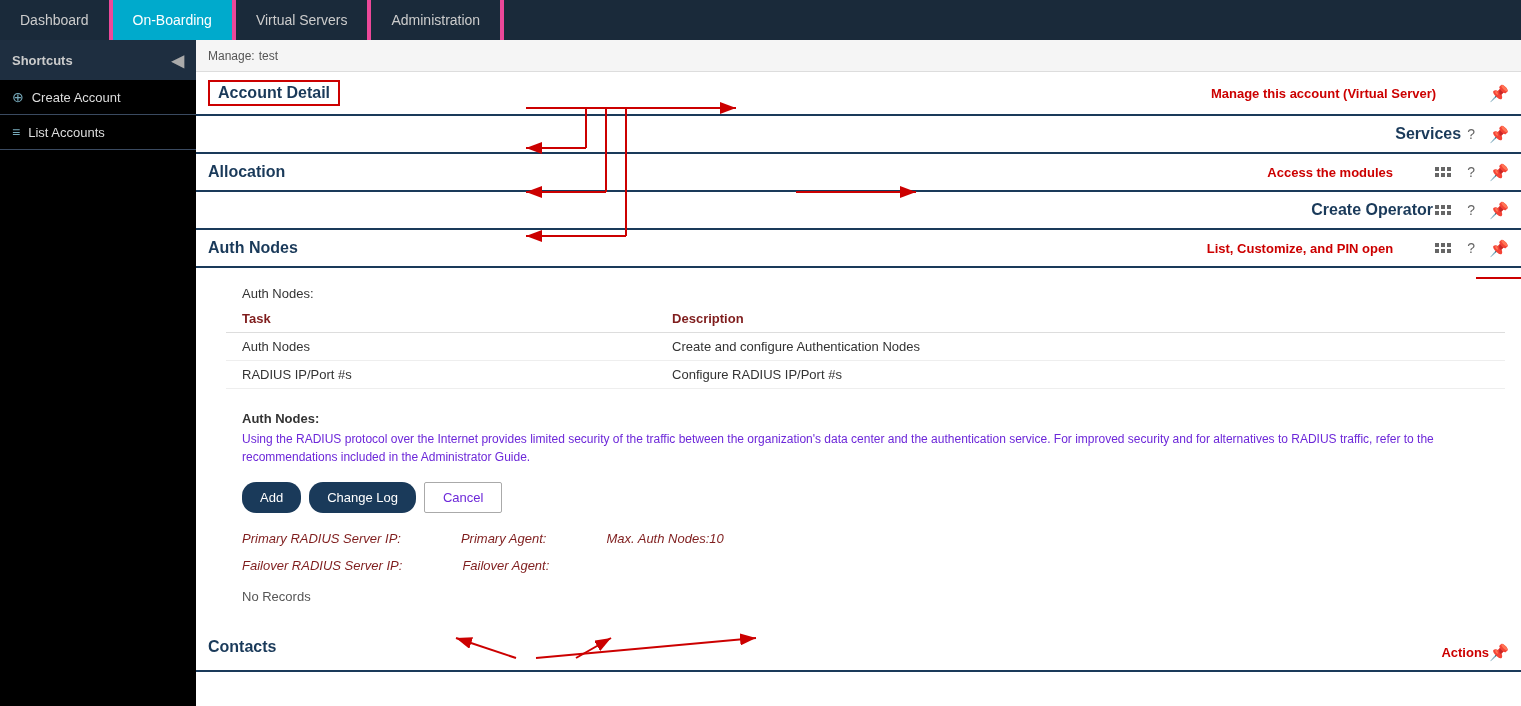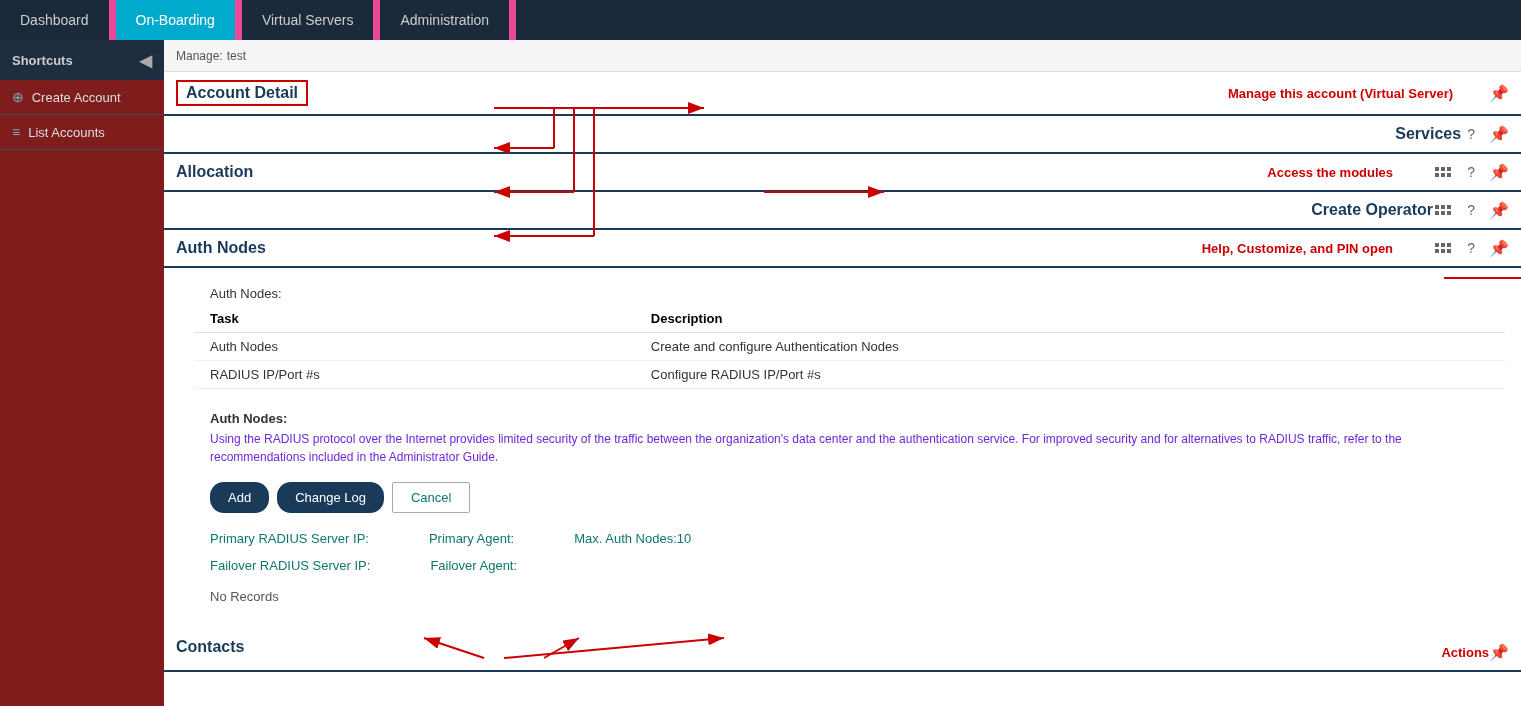--- a/index.html
+++ b/index.html
@@ -12,37 +12,37 @@
       height: 40px;
       align-items: stretch;
     }
     .top-nav-item {
       display: flex;
       align-items: center;
       padding: 0 20px;
       color: #ccc;
       cursor: pointer;
       font-size: 14px;
-      border-right: 7px solid #ec4899;
+      border-right: 4px solid #ec4899;
     }
     .top-nav-item.active {
       background: #00aacc;
       color: white;
     }
 
     
     .app-body {
       display: flex;
       height: calc(100vh - 40px);
     }
 
     
     .sidebar {
-      width: 164px;
-      background: #7f1d1d;
+      width: 196px;
+      background: #000000;
       color: white;
       flex-shrink: 0;
       display: flex;
       flex-direction: column;
       text-align: right;
     }
     .sidebar-header {
       display: flex;
       align-items: center;
       justify-content: space-between;
@@ -152,21 +152,21 @@
       width: 100%;
       border-collapse: collapse;
       margin: 0 0 12px 0;
     }
     .auth-table th {
       text-align: left;
       padding: 6px 16px;
       font-weight: bold;
       font-size: 13px;
       border-bottom: 1px solid #ddd;
-      color: #000000;
+      color: #7f1d1d;
     }
     .auth-table td {
       padding: 6px 16px;
       font-size: 13px;
       border-bottom: 1px solid #eee;
       color: #333;
     }
 
     .auth-nodes-desc-label {
       font-weight: bold;
@@ -191,38 +191,39 @@
       background: #1a3a5a;
       color: white;
       border: none;
       padding: 7px 18px;
       cursor: pointer;
       font-size: 13px;
       border-radius: 14px;
     }
     .btn-default {
       background: white;
-      color: #0f766e;
+      color: #6d28d9;
       border: 1px solid #aaa;
       padding: 7px 18px;
       cursor: pointer;
       font-size: 13px;
       border-radius: 2px;
     }
 
     
     .form-fields-row {
       display: flex;
       gap: 60px;
       padding: 6px 16px;
       font-size: 13px;
       color: #333;
     }
     .form-field label {
-      color: #0f766e;
+      color: #7f1d1d;
+      font-style: italic;
     }
 
     .no-records {
       padding: 10px 16px;
       font-size: 13px;
       color: #555;
     }
 
     
     .annotation-text {
@@ -279,21 +280,21 @@
   <div class="main-wrapper">
     <div class="main-content">
 
       <div class="breadcrumb-bar">
         <span>Manage:</span>
         <span>test</span>
       </div>
 
       <div class="section-row" style="position:relative;">
         <div class="section-title account-detail">Account Detail</div>
-        <div style="display:flex; align-items:center; gap:36px; flex:1; justify-content:flex-end;margin-left:12px;">
+        <div style="display:flex; align-items:center; gap:53px; flex:1; justify-content:flex-end;margin-left:12px;">
           <span class="annotation-text" style="color:#cc0000; font-weight:bold; font-size:13px;">Manage this account (Virtual Server)</span>
           <span class="pin-icon">📌</span>
         </div>
       </div>
 
       <div class="section-row">
         <div class="section-title">Services</div>
         <div class="section-icons">
           <span class="section-icon-btn">?</span>
           <span class="pin-icon">📌</span>
@@ -335,21 +336,21 @@
             </span>
           </span>
           <span class="section-icon-btn">?</span>
           <span class="pin-icon">📌</span>
         </div>
       </div>
 
       <div class="section-row">
         <div class="section-title">Auth Nodes</div>
         <div style="display:flex; align-items:center; gap:40px; flex:1; justify-content:flex-end;">
-          <span class="annotation-text">Help, Customize, and PIN open</span>
+          <span class="annotation-text">List, Customize, and PIN open</span>
           <div class="section-icons">
             <span class="section-icon-btn">
               <span style="display:inline-grid;grid-template-columns:repeat(3,4px);gap:2px;">
                 <span style="width:4px;height:4px;background:#666;display:block;"></span>
                 <span style="width:4px;height:4px;background:#666;display:block;"></span>
                 <span style="width:4px;height:4px;background:#666;display:block;"></span>
                 <span style="width:4px;height:4px;background:#666;display:block;"></span>
                 <span style="width:4px;height:4px;background:#666;display:block;"></span>
                 <span style="width:4px;height:4px;background:#666;display:block;"></span>
               </span>

